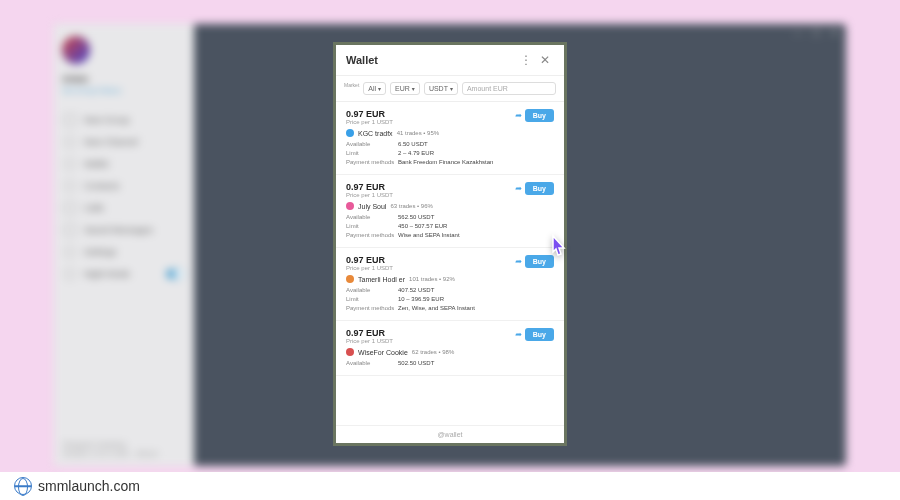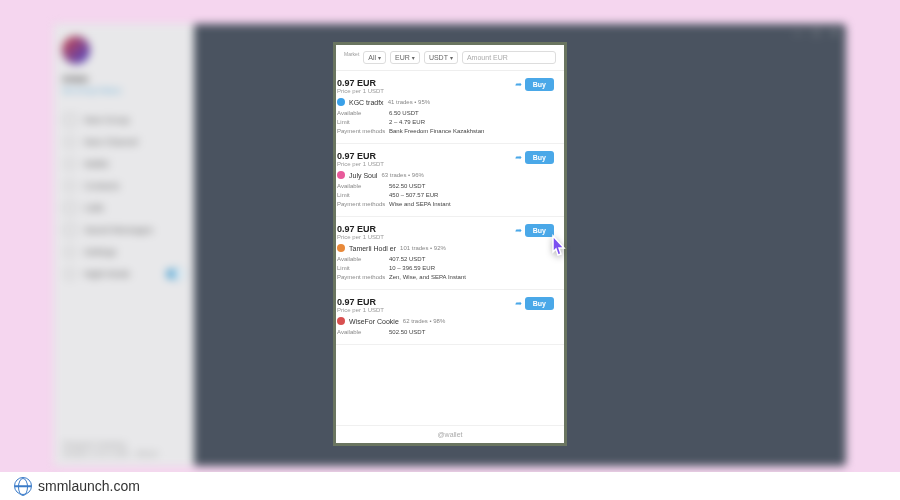--- a/index.html
+++ b/index.html
@@ -18,21 +18,21 @@
 .titlebar{position:absolute;top:0;right:0;left:140px;height:16px;display:flex;justify-content:flex-end;gap:10px;padding:4px 8px;font-size:9px;color:#bbb}
 .wallet{position:absolute;top:42px;left:333px;width:234px;height:404px;background:#fff;border:3px solid #6a7560;display:flex;flex-direction:column;font-size:8px;z-index:5}
 .w-head{display:flex;align-items:center;padding:8px 10px;border-bottom:1px solid #eee}
 .w-title{font-size:11px;font-weight:600;color:#333;flex:1}
 .w-close,.w-menu{color:#888;font-size:12px;cursor:pointer;padding:0 4px}
 .filters{display:flex;gap:4px;padding:6px 8px;border-bottom:1px solid #eee;font-size:7px;color:#666}
 .fsel{border:1px solid #ddd;border-radius:3px;padding:2px 4px;display:flex;align-items:center;gap:2px}
 .fsel::after{content:'▾';font-size:6px}
 .finput{border:1px solid #ddd;border-radius:3px;padding:2px 4px;color:#aaa;flex:1}
 .offers{flex:1;overflow:hidden}
-.offer{padding:7px 1px;border-bottom:1px solid #f0f0f0;position:relative}
+.offer{padding:7px 10px;border-bottom:1px solid #f0f0f0;position:relative}
 .o-price{font-size:9px;font-weight:700;color:#222}
 .o-sub{font-size:6px;color:#999;margin-bottom:4px}
 .o-trader{display:flex;align-items:center;gap:4px;margin-bottom:3px}
 .o-dot{width:8px;height:8px;border-radius:50%}
 .o-tname{font-size:7px;font-weight:500;color:#333}
 .o-stat{font-size:6px;color:#888}
 .o-row{display:flex;font-size:6px;color:#888;line-height:1.5}
 .o-lbl{width:52px}
 .o-val{color:#444}
 .o-buy{position:absolute;top:7px;right:10px;background:#4aa8e8;color:#fff;font-size:7px;padding:3px 8px;border-radius:3px;font-weight:600}
@@ -96,20 +96,25 @@
       </div>
   </div>
   <div class="titlebar">
       <span>—</span>
       <span>☐</span>
       <span>✕</span>
     </div>
 </div>
 
 <div class="wallet">
+  <div class="w-head">
+    <span class="w-title">Wallet</span>
+    <span class="w-menu">⋮</span>
+    <span class="w-close">✕</span>
+  </div>
   <div class="filters">
     <div style="font-size:5px;color:#999">Market</div>
     <span class="fsel">All</span>
     <span class="fsel">EUR</span>
     <span class="fsel">USDT</span>
     <span class="finput">Amount EUR</span>
   </div>
   <div class="offers" id="offers">
       <div class="offer">
         <div class="o-price">0.97 EUR</div>

